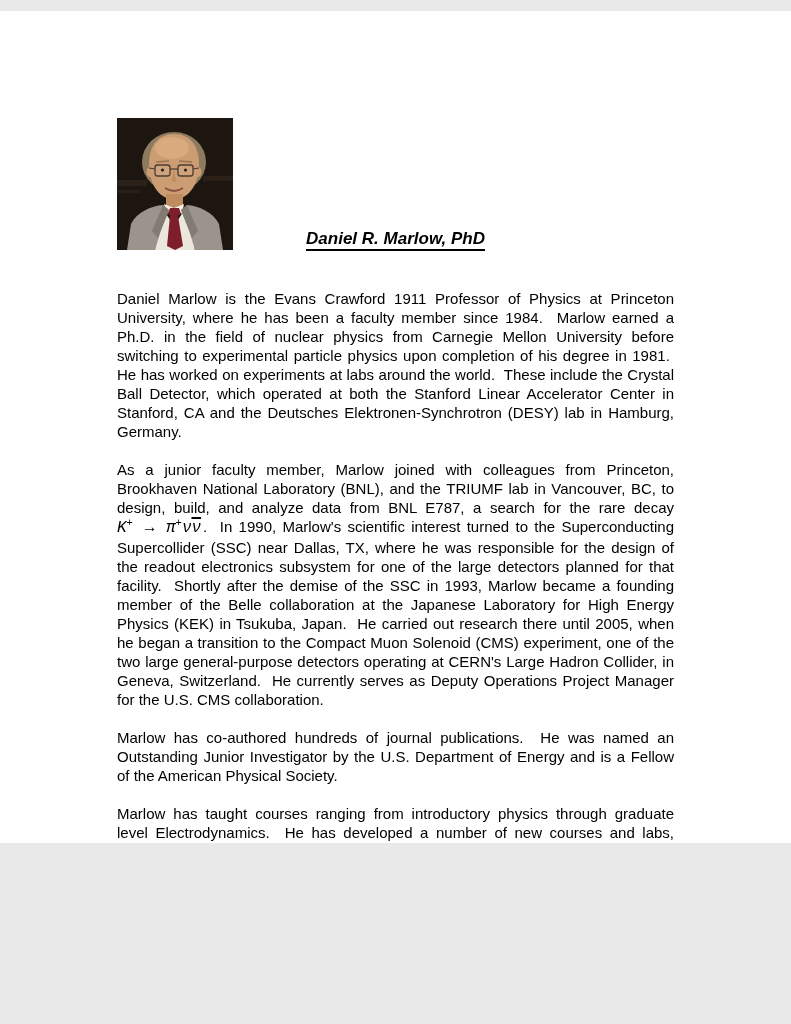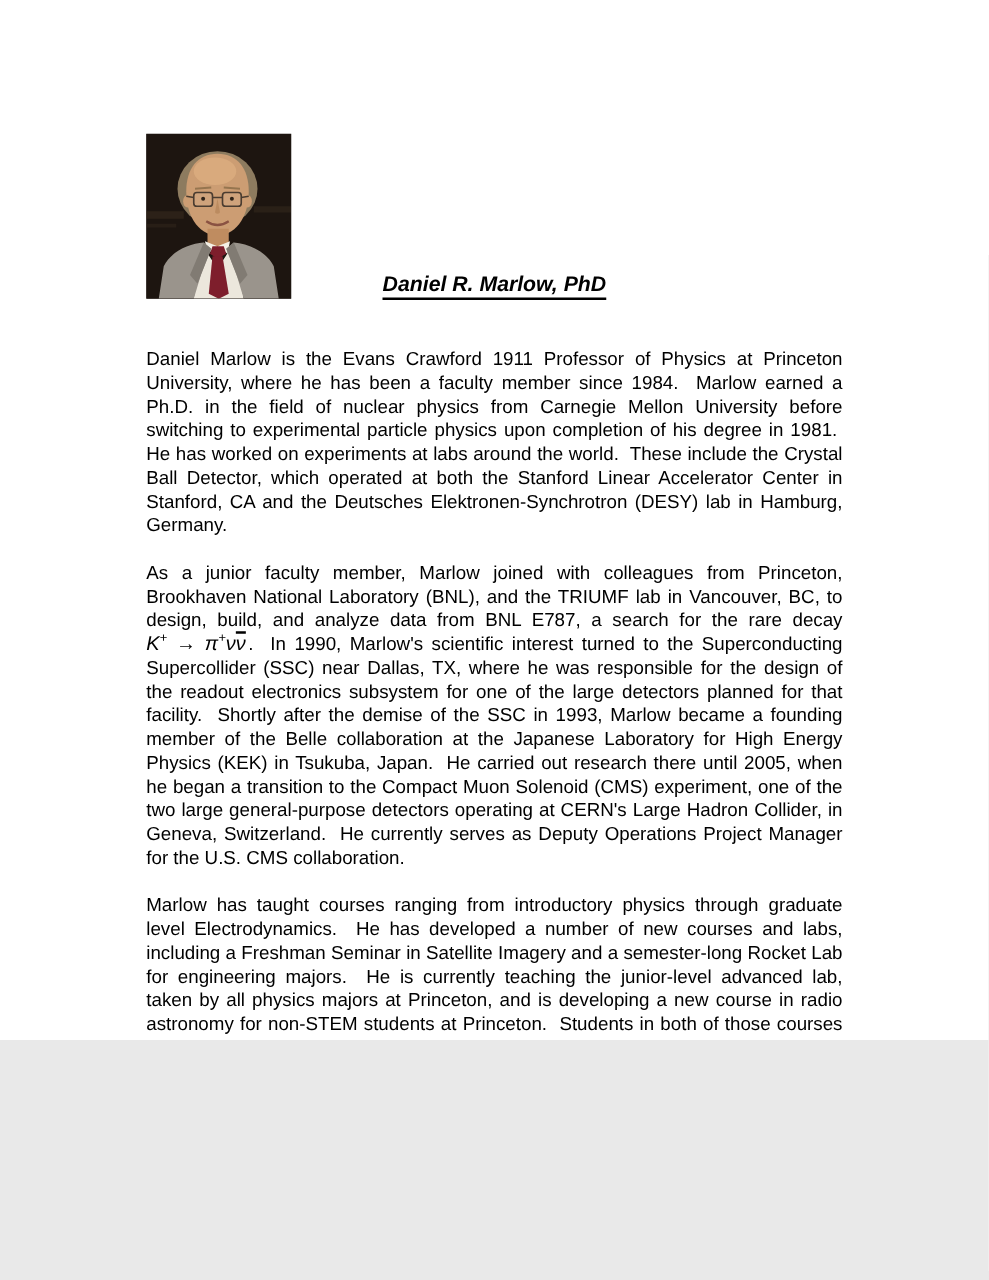--- a/index.html
+++ b/index.html
@@ -1,20 +1,20 @@
 <!DOCTYPE html>
 <html><head>
 <meta charset="utf-8">
 <style>
   html, body { margin: 0; padding: 0; background: #e9e9e9; }
   .page {
     position: relative;
     width: 791px;
     height: 832px;
-    margin: 0 auto;
+    margin: 11px auto;
     background: #ffffff;
     font-family: "Liberation Sans", "DejaVu Sans", sans-serif;
     color: #000000;
     overflow: hidden;
   }
   .photo {
     position: absolute;
     left: 117px;
     top: 107px;
     width: 116px;
@@ -41,21 +41,21 @@
   }
   .body-text p {
     margin: 0 0 19px 0;
     font-size: 15px;
     line-height: 19px;
     text-align: justify;
   }
   .body-text p.first { margin-top: 38px; }
   .italic-seg { }
   .formula {
-    font-family: Liberation Sans, sans-serif;
+    font-family: Liberation Mono, monospace;
     font-style: italic;
     font-size: 16px;
     padding-right: 2px;
     white-space: nowrap;
   }
   .formula sup {
     font-size: 10.5px;
     line-height: 0;
   }
   .formula .arrow { font-style: normal; }
@@ -106,17 +106,18 @@
   </div>
 
   <h1 class="doc-title"><span class="title-underline">Daniel R. Marlow, PhD</span></h1>
 
   <div class="body-text">
 
     <p class="first"><span>Daniel Marlow is the Evans Crawford 1911 Professor of Physics at Princeton University, where he has been a faculty member since 1984.&nbsp; Marlow earned a Ph.D. in the field of nuclear physics from Carnegie Mellon University before switching to experimental particle physics upon completion of his degree in 1981.&nbsp; He has worked on experiments at labs around the world.&nbsp; These include the Crystal Ball Detector, which operated at both the Stanford Linear Accelerator Center in Stanford, CA and the </span><span class="italic-seg">Deutsches Elektronen-Synchrotron</span><span> (DESY) lab in Hamburg, Germany.</span></p>
 
     <p><span>As a junior faculty member, Marlow joined with colleagues from Princeton, Brookhaven National Laboratory (BNL), and the TRIUMF lab in Vancouver, BC, to design, build, and analyze data from BNL E787, a search for the rare decay </span><span class="formula"><span>K</span><sup>+</sup><span class="arrow"> → </span><span>π</span><sup>+</sup><span>ν</span><span class="overbar">ν</span></span><span>.&nbsp; In 1990, Marlow's scientific interest turned to the Superconducting Supercollider (SSC) near Dallas, TX, where he was responsible for the design of the readout electronics subsystem for one of the large detectors planned for that facility.&nbsp; Shortly after the demise of the SSC in 1993, Marlow became a founding member of the Belle collaboration at the Japanese Laboratory for High Energy Physics (KEK) in Tsukuba, Japan.&nbsp; He carried out research there until 2005, when he began a transition to the Compact Muon Solenoid (CMS) experiment, one of the two large general-purpose detectors operating at CERN's Large Hadron Collider, in Geneva, Switzerland.&nbsp; He currently serves as Deputy Operations Project Manager for the U.S. CMS collaboration.</span></p>
 
+    <p><span>Marlow has co-authored hundreds of journal publications.&nbsp; He was named an Outstanding Junior Investigator by the U.S. Department of Energy and is a Fellow of the American Physical Society.</span></p>
 
     <p><span>Marlow has taught courses ranging from introductory physics through graduate level Electrodynamics.&nbsp; He has developed a number of new courses and labs, including a Freshman Seminar in Satellite Imagery and a semester-long Rocket Lab for engineering majors.&nbsp; He is currently teaching the junior-level advanced lab, taken by all physics majors at Princeton, and is developing a new course in radio astronomy for non-STEM students at Princeton.&nbsp; Students in both of those courses will use the InfoAge TIROS dish to acquire experimental data.</span></p>
 
   </div>
 </div>
 
 </body></html>

